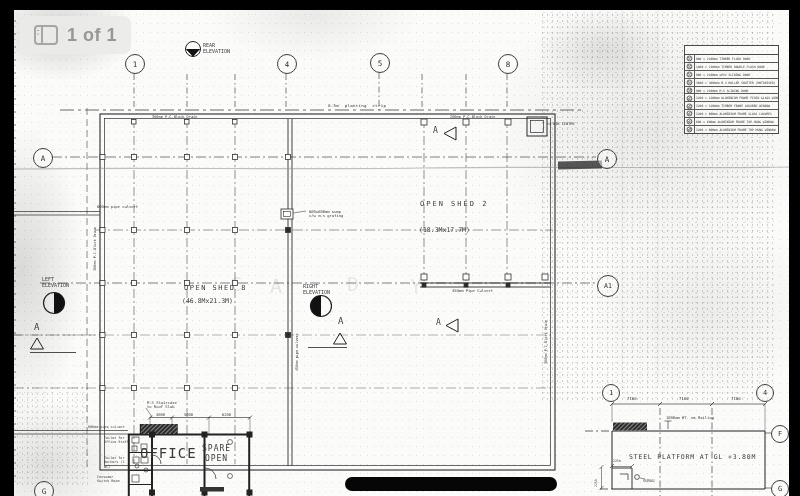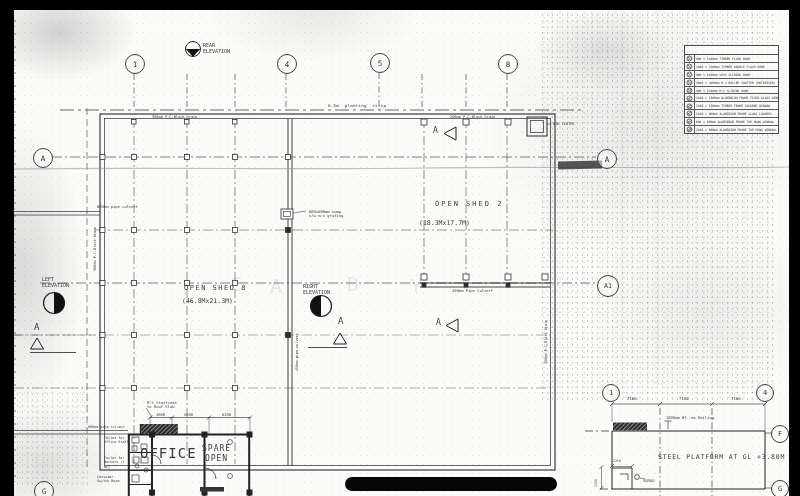--- a/index.html
+++ b/index.html
@@ -229,22 +229,22 @@
     </g>
   </svg>
 
   <div id="annotation-layer">
       <div class="ann" style="left: 203px; top: 42px; font-size: 10px; transform: scale(0.5); color: rgb(58, 58, 58);">REAR
 ELEVATION</div>
       <div class="ann" style="left: 328px; top: 103px; font-size: 8.4px; transform: scale(0.5); letter-spacing: 0.5px; color: rgb(58, 58, 58);">0.5m  planting  strip</div>
       <div class="ann" style="left: 152px; top: 114px; font-size: 7.2px; transform: scale(0.5); color: rgb(58, 58, 58);">300mm P.C.Block Drain</div>
       <div class="ann" style="left: 450px; top: 114px; font-size: 7.2px; transform: scale(0.5); color: rgb(58, 58, 58);">200mm P.C.Block Drain</div>
       <div class="ann" style="left: 553px; top: 121px; font-size: 7.2px; transform: scale(0.5); color: rgb(58, 58, 58);">BIN CENTRE</div>
-      <div class="ann" style="left: 435px; top: 200px; font-size: 7px; letter-spacing: 2px; color: rgb(58, 58, 58);">OPEN SHED 2</div>
-      <div class="ann" style="left: 419px; top: 219px; font-size: 6.5px; color: rgb(58, 58, 58);">(18.3Mx17.7M)</div>
+      <div class="ann" style="left: 420px; top: 200px; font-size: 7px; letter-spacing: 2px; color: rgb(58, 58, 58);">OPEN SHED 2</div>
+      <div class="ann" style="left: 419px; top: 226px; font-size: 6.5px; color: rgb(58, 58, 58);">(18.3Mx17.7M)</div>
       <div class="ann" style="left: 184px; top: 284px; font-size: 7px; letter-spacing: 1.5px; color: rgb(58, 58, 58);">OPEN SHED 8</div>
       <div class="ann" style="left: 182px; top: 297px; font-size: 6.5px; color: rgb(58, 58, 58);">(46.8Mx21.3M)</div>
       <div class="ann" style="left: 42px; top: 276px; font-size: 10px; transform: scale(0.5); color: rgb(58, 58, 58);">LEFT
 ELEVATION</div>
       <div class="ann" style="left: 303px; top: 283px; font-size: 10px; transform: scale(0.5); color: rgb(58, 58, 58);">RIGHT
 ELEVATION</div>
       <div class="ann" style="left: 309px; top: 209px; font-size: 7.6px; transform: scale(0.5); color: rgb(58, 58, 58);">600x600mm sump
 c/w m.s grating</div>
       <div class="ann" style="left: 452px; top: 288px; font-size: 7.6px; transform: scale(0.5); color: rgb(58, 58, 58);">450mm Pipe Culvert</div>
       <div class="ann" style="left: 97px; top: 204px; font-size: 7.6px; transform: scale(0.5); color: rgb(58, 58, 58);">600mm pipe culvert</div>
@@ -264,21 +264,21 @@
 WC)</div>
       <div class="ann" style="left: 97px; top: 475px; font-size: 6.8px; transform: scale(0.5); color: rgb(58, 58, 58);">Consumer
 Switch Room</div>
       <div class="ann" style="left: 140px; top: 445px; font-size: 14px; letter-spacing: 1px; color: rgb(58, 58, 58);">OFFICE</div>
       <div class="ann" style="left: 202px; top: 444px; font-size: 8px; letter-spacing: 1px; text-align: center; color: rgb(58, 58, 58);">SPARE
 OPEN</div>
       <div class="ann" style="left: 627px; top: 396px; font-size: 8px; transform: scale(0.5); color: rgb(58, 58, 58);">7100</div>
       <div class="ann" style="left: 679px; top: 396px; font-size: 8px; transform: scale(0.5); color: rgb(58, 58, 58);">7100</div>
       <div class="ann" style="left: 731px; top: 396px; font-size: 8px; transform: scale(0.5); color: rgb(58, 58, 58);">7100</div>
       <div class="ann" style="left: 666px; top: 415px; font-size: 7.6px; transform: scale(0.5); color: rgb(58, 58, 58);">1000mm HT. ms Railing</div>
-      <div class="ann" style="left: 658px; top: 453px; font-size: 6.5px; letter-spacing: 0.8px; color: rgb(58, 58, 58);">STEEL PLATFORM AT GL +3.80M</div>
+      <div class="ann" style="left: 629px; top: 453px; font-size: 6.5px; letter-spacing: 0.8px; color: rgb(58, 58, 58);">STEEL PLATFORM AT GL +3.80M</div>
       <div class="ann" style="left: 613px; top: 459px; font-size: 6.4px; transform: scale(0.5); color: rgb(58, 58, 58);">2250</div>
       <div class="ann" style="left: 594px; top: 487px; font-size: 6.4px; transform: rotate(-90deg) scale(0.5); color: rgb(58, 58, 58);">2250</div>
       <div class="ann" style="left: 643px; top: 478px; font-size: 7.6px; transform: scale(0.5); color: rgb(58, 58, 58);">SURAU</div>
       <div class="ann" style="left: 433px; top: 126px; font-size: 8px; color: rgb(58, 58, 58);">A</div>
       <div class="ann" style="left: 436px; top: 318px; font-size: 8px; color: rgb(58, 58, 58);">A</div>
       <div class="ann" style="left: 34px; top: 322px; font-size: 9px; color: rgb(58, 58, 58);">A</div>
       <div class="ann" style="left: 338px; top: 316px; font-size: 9px; color: rgb(58, 58, 58);">A</div>
       <div class="ann" style="left: 230px; top: 272px; font-size: 20px; color: rgba(110, 110, 110, 0.16);">C</div>
       <div class="ann" style="left: 270px; top: 274px; font-size: 20px; color: rgba(110, 110, 110, 0.16);">A</div>
       <div class="ann" style="left: 347px; top: 272px; font-size: 20px; color: rgba(110, 110, 110, 0.14);">D</div>
@@ -364,15 +364,19 @@
           </span>
           <span class="lg-desc">1200 x 600mm ALUMINIUM FRAME TOP HUNG WINDOW</span>
         </div>
       </div>
   </div>
 
   <div class="bar" id="bar-top"></div>
   <div class="bar" id="bar-left"></div>
   <div class="bar" id="bar-right"></div>
 
+  <div id="page-pill">
+    <span class="pg-icon"></span>
+    <span id="pill-text">1 of 1</span>
+  </div>
 
   <div id="redaction-bar"></div>
 </div>
 
 </body></html>

